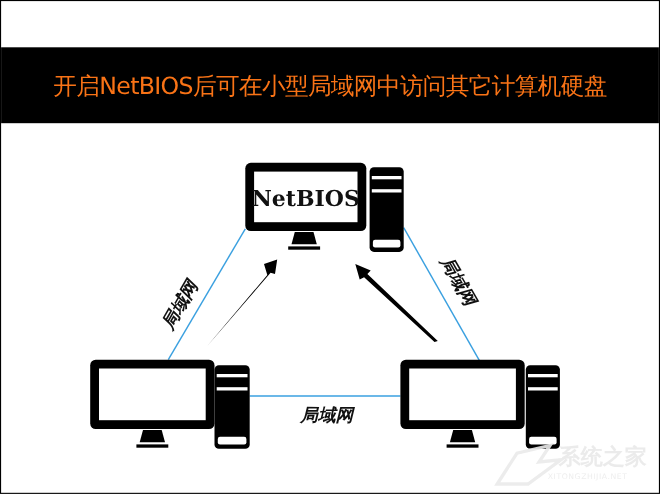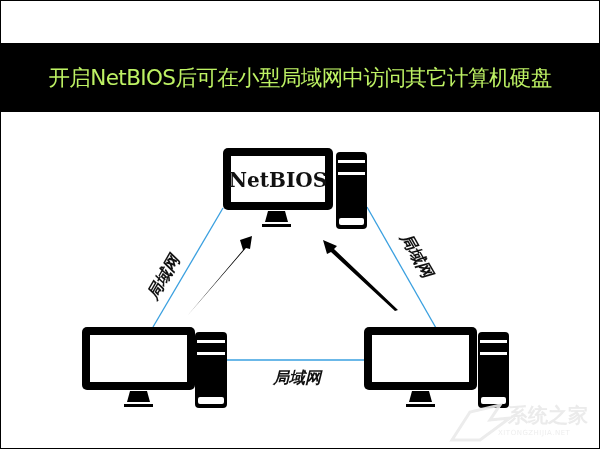--- a/index.html
+++ b/index.html
@@ -1,19 +1,19 @@
 <!DOCTYPE html>
 <html><head>
   <meta charset="utf-8">
   <style>
     html, body { margin: 0; padding: 0; background: #ffffff; }
     body { width: 600px; height: 449px; position: relative; overflow: hidden; font-family: "DejaVu Sans", sans-serif; }
     .frame { position: absolute; left: 0; top: 0; width: 598px; height: 447px; border: 1px solid #000; box-sizing: content-box; }
     .title-band { position: absolute; left: 1px; top: 43px; width: 598px; height: 69px; background: #000000; display: flex; align-items: center; justify-content: center; }
-    .title-text { color: #bef264; font-family: "DejaVu Sans", sans-serif; font-size: 21.5px; letter-spacing: -0.6px; white-space: nowrap; }
+    .title-text { color: #f97316; font-family: "DejaVu Sans", sans-serif; font-size: 21.5px; letter-spacing: -0.6px; white-space: nowrap; }
     svg.diagram { position: absolute; left: 0; top: 0; }
     .net-label { font-family: "DejaVu Serif", serif; font-weight: bold; font-size: 20px; fill: #111; }
     .lan-label { font-family: "DejaVu Serif", serif; font-style: italic; font-weight: bold; font-size: 16px; fill: #111; }
     .wm { font-family: "DejaVu Sans", sans-serif; font-weight: bold; font-size: 20px; fill: #e9e9e9; }
     .wm-sub { font-family: "DejaVu Sans", sans-serif; font-size: 7px; fill: #ececec; letter-spacing: 0.5px; }
   </style>
 </head>
 <body>
 
 <div class="frame"></div>

